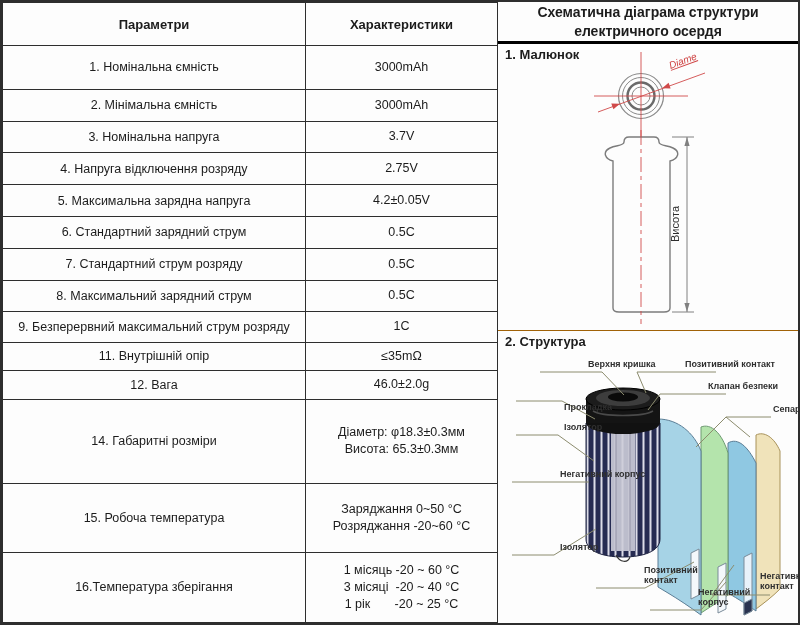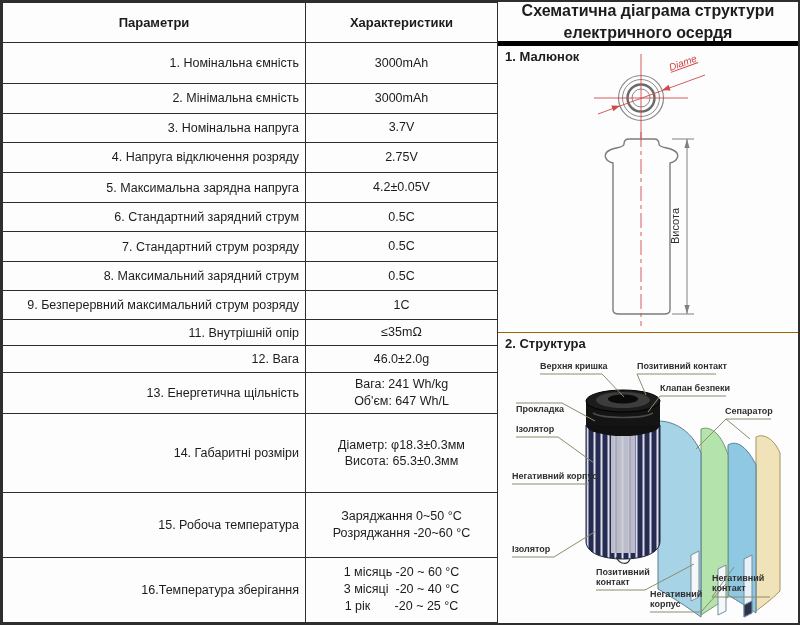--- a/index.html
+++ b/index.html
@@ -3,34 +3,34 @@
 <meta charset="utf-8">
 <style>
   html,body{margin:0;padding:0;background:#ffffff;}
   body{width:800px;height:625px;font-family:"Liberation Sans",sans-serif;color:#1c1c1c;}
   .frame{width:800px;height:625px;box-sizing:border-box;border:2px solid #2e2e2e;display:flex;background:#22c55e;}
 
   
   table.spec{border-collapse:collapse;table-layout:fixed;width:495px;height:621px;font-size:12.5px;background:#fdfdfd;}
   table.spec td,table.spec th{border:1px solid #2e2e2e;padding:0 6px;overflow:hidden;}
   table.spec th{font-size:13px;font-weight:bold;text-align:center;}
-  td.param-cell{text-align:right;padding-left:7px;}
+  td.param-cell{text-align:center;padding-left:7px;}
   td.value-cell{text-align:center;white-space:pre-line;line-height:1.35;}
   .value-pre{white-space:pre;display:inline-block;text-align:center;line-height:1.35;}
 
   
   .rc{flex:1;display:flex;flex-direction:column;background:#fdfdfd;}
-  .rc-header{height:39px;border-bottom:5px solid #000000;display:flex;align-items:center;justify-content:center;
-             text-align:center;font-weight:bold;font-size:16px;line-height:1.35;white-space:pre-line;}
+  .rc-header{height:39px;border-bottom:3px solid #000000;display:flex;align-items:center;justify-content:center;
+             text-align:center;font-weight:bold;font-size:14px;line-height:1.35;white-space:pre-line;}
   .rc-sec1{height:286px;border-bottom:1px solid #a16207;position:relative;}
   .rc-sec2{flex:1;position:relative;}
   .sec-label{position:absolute;top:3px;left:7px;font-weight:bold;font-size:13px;z-index:3;}
   .rc svg{position:absolute;left:0;top:0;}
 
-  .part-label{position:absolute;font-size:9px;font-weight:bold;color:#2f2f2f;line-height:1.15;white-space:pre-line;z-index:3;}
+  .part-label{position:absolute;font-size:9px;font-weight:bold;color:#2f2f2f;line-height:1.15;white-space:pre-line;z-index:3;margin-left:48px;}
 </style>
 </head>
 <body>
 
 <div class="frame">
 
   <table class="spec">
     <colgroup>
         <col style="width:303px">
         <col style="width:192px">
@@ -76,25 +76,20 @@
           <td class="param-cell">9. Безперервний максимальний струм розряду</td>
           <td class="value-cell">1C</td>
         </tr>
     <tr style="height:25px">
           <td class="param-cell">11. Внутрішній опір</td>
           <td class="value-cell">≤35mΩ</td>
         </tr>
     <tr style="height:26px">
           <td class="param-cell">12. Вага</td>
           <td class="value-cell">46.0±2.0g</td>
-        </tr>
-    <tr style="height:40px">
-          <td class="param-cell">13. Енергетична щільність</td>
-          <td class="value-cell">Вага: 241 Wh/kg
-Об'єм: 647 Wh/L</td>
         </tr>
     <tr style="height:76px">
           <td class="param-cell">14. Габаритні розміри</td>
           <td class="value-cell">Діаметр: φ18.3±0.3мм
 Висота: 65.3±0.3мм</td>
         </tr>
     <tr style="height:62px">
           <td class="param-cell">15. Робоча температура</td>
           <td class="value-cell">Заряджання 0~50 °C
 Розряджання -20~60 °C</td>

